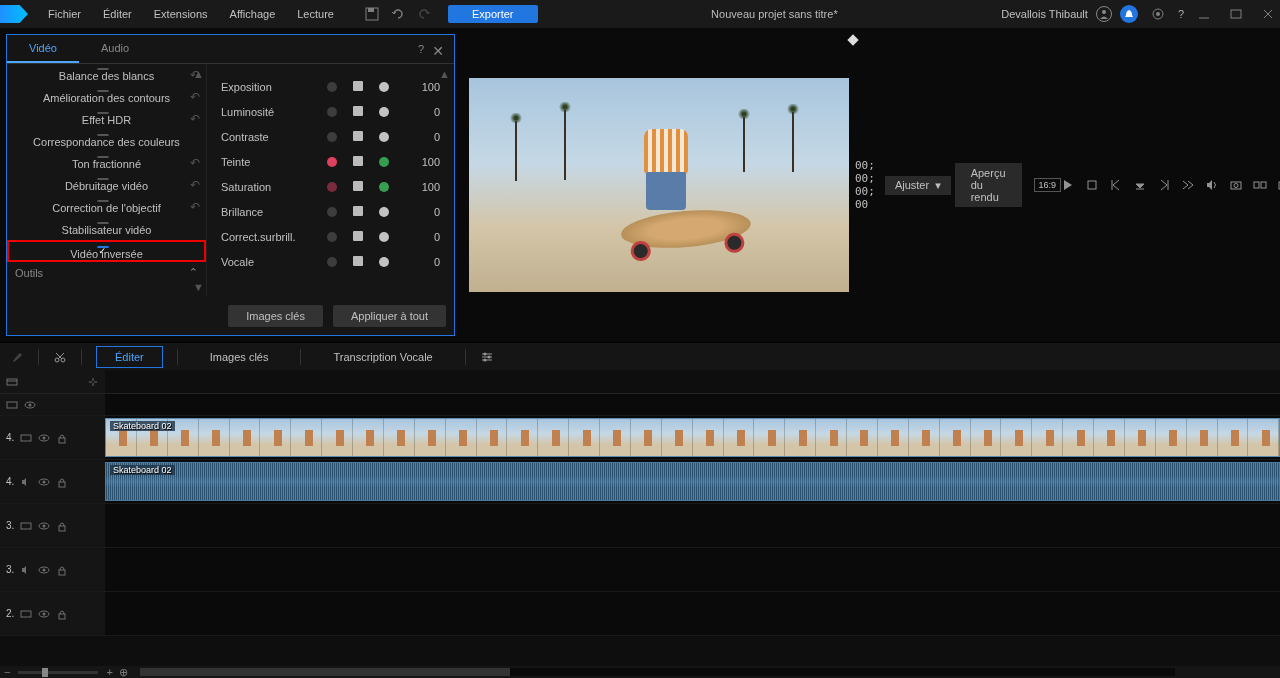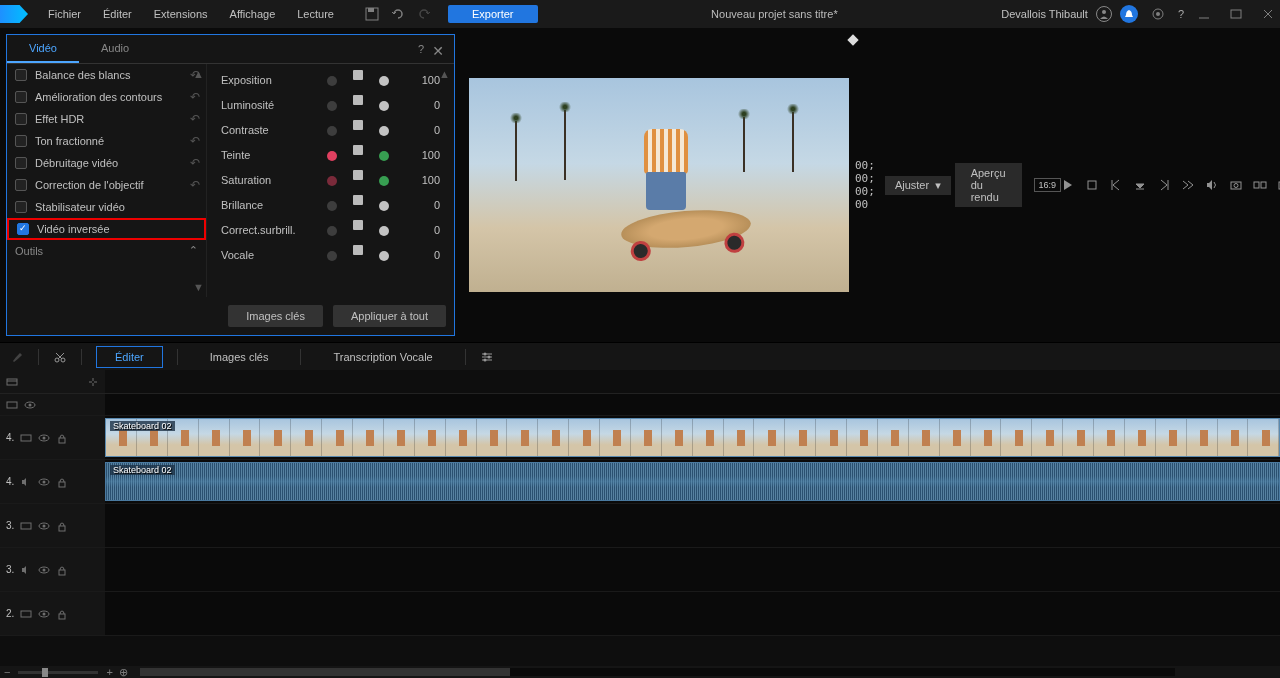--- a/index.html
+++ b/index.html
@@ -23,31 +23,31 @@
 
 .left-panel { width: 610px; border: 1px solid #2176e0; margin: 6px; background: #151515; display: flex; flex-direction: column; position: relative; }
 .panel-tabs { display: flex; border-bottom: 1px solid #333; }
 .panel-tab { padding: 7px 22px; cursor: pointer; color: #888; }
 .panel-tab.active { color: #4da6ff; border-bottom: 2px solid #4da6ff; }
 .panel-help { position: absolute; right: 30px; top: 8px; color: #888; cursor: pointer; }
 .panel-close { position: absolute; right: 10px; top: 8px; color: #888; cursor: pointer; font-size: 14px; }
 
 .panel-body { flex: 1; display: flex; overflow: hidden; }
 .opt-list { width: 200px; overflow-y: auto; border-right: 1px solid #222; position: relative; }
-.opt-item { display: flex; align-items: center; padding: 4px 8px; cursor: pointer; height: 22px; position: relative; }
+.opt-item { display: flex; align-items: center; padding: 4px 8px; cursor: pointer; height: 22px; position: relative; flex-direction: column; }
 .opt-check { width: 12px; height: 12px; border: 1px solid #555; border-radius: 2px; margin-right: 8px; background: #222; }
 .opt-check.on { background: #2176e0; border-color: #2176e0; position: relative; }
 .opt-check.on::after { content: "✓"; color: #fff; font-size: 9px; position: absolute; left: 1px; top: -1px; }
 .opt-reset { position: absolute; right: 6px; color: #555; font-size: 12px; }
 .opt-highlight { border: 2px solid #e00; }
 .opt-section { padding: 4px 8px; color: #888; display: flex; align-items: center; }
 .opt-section .expand { margin-left: auto; }
 
 .sliders { flex: 1; padding: 10px 14px; position: relative; }
-.slider-row { display: flex; height: 25px; gap: 19px; }
+.slider-row { display: flex; align-items: center; height: 25px; gap: 19px; }
 .slider-label { width: 85px; }
 .slider-icon-l { width: 14px; height: 14px; }
 .slider-track { flex: 1; height: 3px; background: #444; position: relative; border-radius: 2px; }
 .slider-track.hue { background: linear-gradient(90deg, red, yellow, lime, cyan, blue, magenta, red); }
 .slider-thumb { position: absolute; top: -4px; width: 10px; height: 10px; background: #bbb; border-radius: 1px; transform: translateX(-50%); }
 .slider-icon-r { width: 14px; height: 14px; }
 .slider-val { width: 30px; text-align: right; }
 
 .panel-footer { padding: 8px; display: flex; justify-content: flex-end; gap: 10px; }
 .btn { background: #333; padding: 5px 18px; border-radius: 2px; cursor: pointer; }
@@ -189,20 +189,24 @@
             <span>Amélioration des contours</span>
             <span class="opt-reset">↶</span>
           </div>
         <div class="opt-item">
             <div class="opt-check"></div>
             <span>Effet HDR</span>
             <span class="opt-reset">↶</span>
           </div>
         <div class="opt-item">
             <div class="opt-check"></div>
+            <span>Correspondance des couleurs</span>
+          </div>
+        <div class="opt-item">
+            <div class="opt-check"></div>
             <span>Ton fractionné</span>
             <span class="opt-reset">↶</span>
           </div>
         <div class="opt-item">
             <div class="opt-check"></div>
             <span>Débruitage vidéo</span>
             <span class="opt-reset">↶</span>
           </div>
         <div class="opt-item">
             <div class="opt-check"></div>

